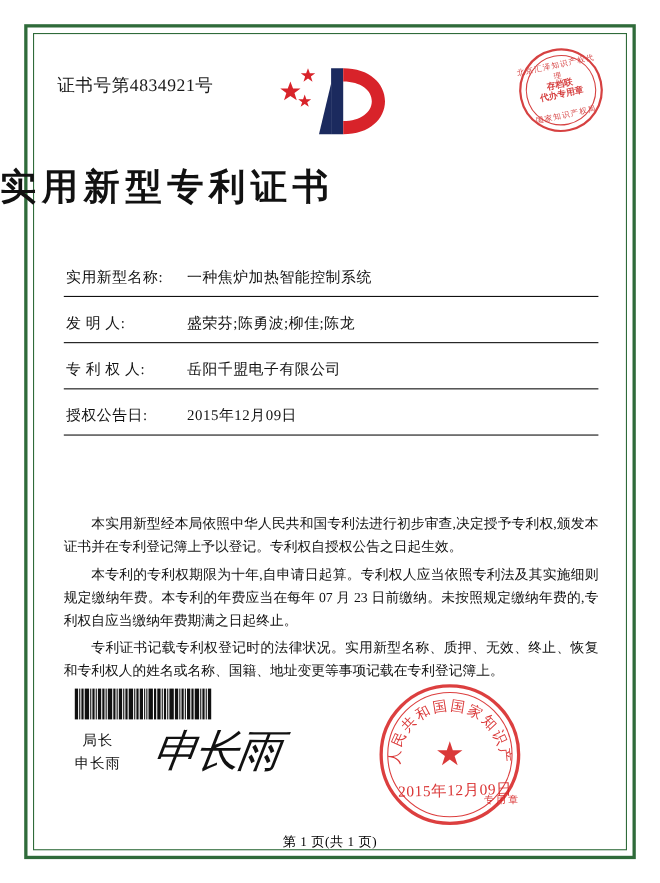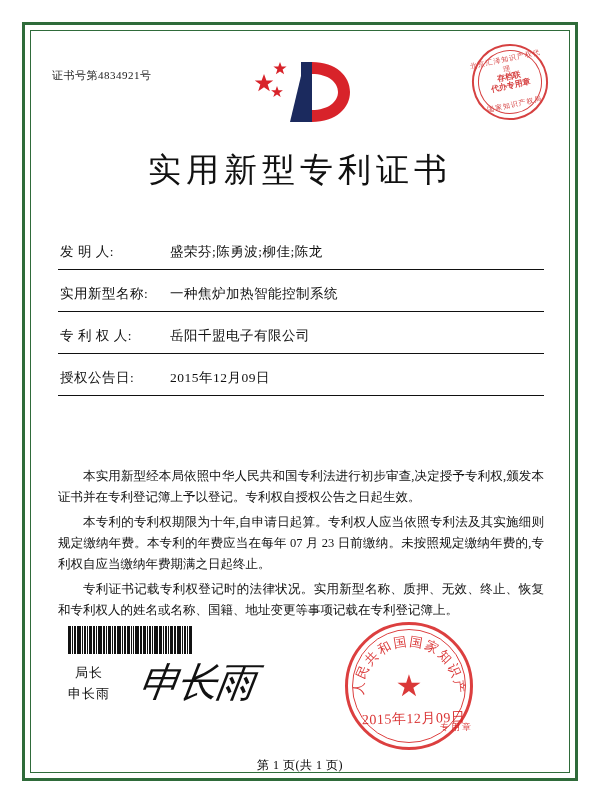--- a/index.html
+++ b/index.html
@@ -39,21 +39,21 @@
     left: 0;
     top: 0;
     width: 600px;
     height: 803px;
   }
   
   .cert-no {
     position: absolute;
     left: 52px;
     top: 68px;
-    font-size: 11px;
+    font-size: 16px;
     color: #1a1a1a;
     letter-spacing: 0.5px;
   }
   
   .stamp-top {
     position: absolute;
     right: 52px;
     top: 44px;
     width: 72px;
     height: 72px;
@@ -107,23 +107,23 @@
     top: 52px;
     width: 105px;
     height: 80px;
   }
   
   .title {
     position: absolute;
     left: 0;
     right: 0;
     top: 148px;
-    text-align: center;
+    text-align: left;
     font-size: 33px;
-    font-weight: normal;
+    font-weight: bold;
     letter-spacing: 5px;
     color: #111;
   }
   
   .fields {
     position: absolute;
     left: 58px;
     top: 228px;
     width: 486px;
   }
@@ -316,26 +316,26 @@
           <polygon points="40,70 51,24 51,70" fill="#1b2a5e"></polygon>
           <path d="M62,10 C86,10 100,24 100,40 C100,56 86,70 62,70 L62,58 C78,58 88,50 88,40 C88,30 78,22 62,22 Z" fill="#d8232a"></path>
         </g>
       </svg>
     </div>
 
     <div class="title">实用新型专利证书</div>
 
     <div class="fields">
       <div class="field-row">
+        <span class="lbl">实用新型名称:</span>
+        <span class="val">一种焦炉加热智能控制系统</span>
+      </div>
+      <div class="field-row">
         <span class="lbl">发 明 人:</span>
         <span class="val">盛荣芬;陈勇波;柳佳;陈龙</span>
-      </div>
-      <div class="field-row">
-        <span class="lbl">实用新型名称:</span>
-        <span class="val">一种焦炉加热智能控制系统</span>
       </div>
       <div class="field-row">
         <span class="lbl">专 利 权 人:</span>
         <span class="val">岳阳千盟电子有限公司</span>
       </div>
       <div class="field-row">
         <span class="lbl">授权公告日:</span>
         <span class="val">2015年12月09日</span>
       </div>
     </div>

